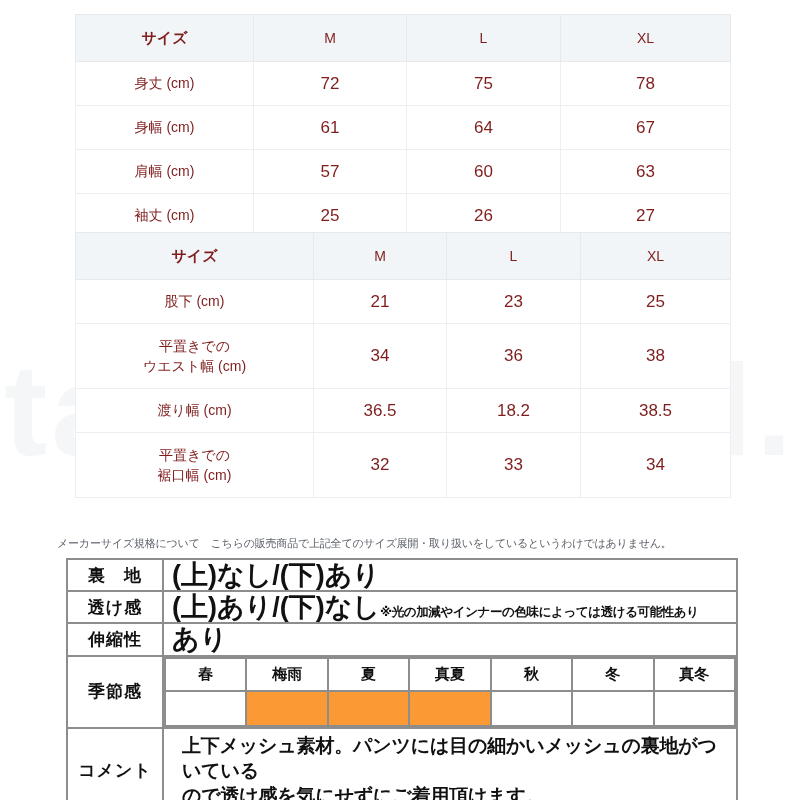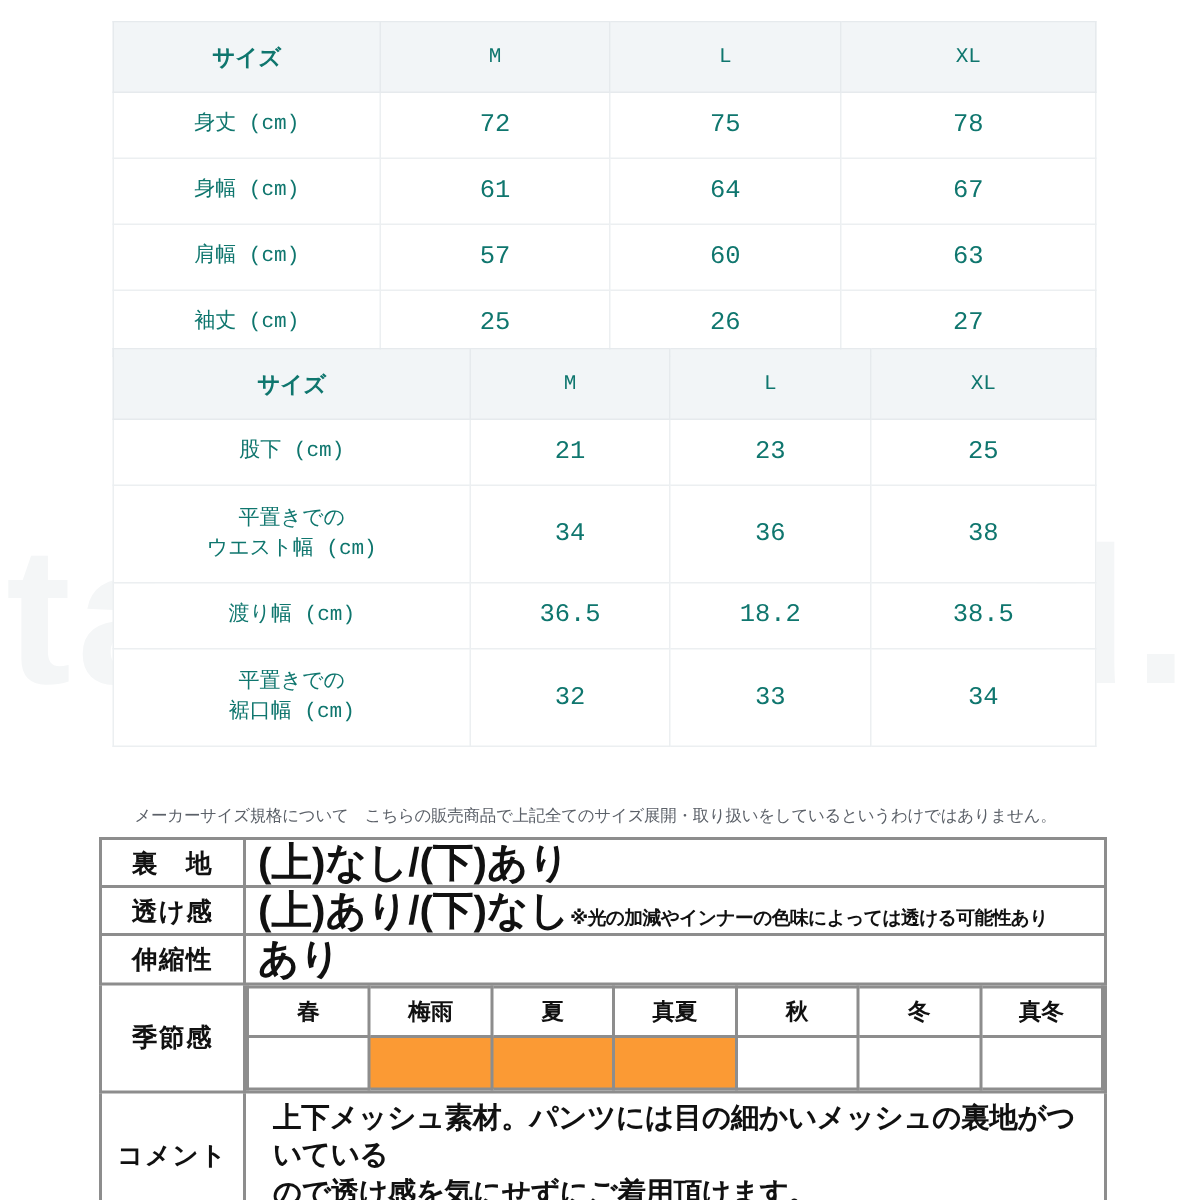--- a/index.html
+++ b/index.html
@@ -52,23 +52,22 @@
     position: absolute;
     left: 75px;
     width: 655px;
     background: transparent;
   }
   .size-table td, .size-table th {
     border: 1px solid #eceff1;
     text-align: center;
     vertical-align: middle;
     font-weight: normal;
-    color: #0f766e;
+    color: #7f1d1d;
     background: #ffffff;
-    font-family: Liberation Mono, monospace;
   }
   .size-table thead th {
     background: #f2f5f7;
     height: 44px;
     font-size: 14px;
     border-color: #e6eaed;
   }
   .size-table thead th.hdr-label {
     font-weight: 700;
     font-size: 15px;
@@ -80,28 +79,27 @@
   .size-table tbody td.row-label {
     font-size: 14px;
     line-height: 1.45;
   }
   #table-tops { top: 14px; }
   #table-bottoms { top: 232px; }
 
   
   #disclaimer {
     position: absolute;
-    left: 67px;
+    left: 57px;
     top: 536px;
     width: 660px;
     font-size: 11px;
     color: #5b6068;
     white-space: nowrap;
     letter-spacing: -0.2px;
-    text-align: center;
   }
 
   
   #spec-table {
     position: absolute;
     left: 66px;
     top: 558px;
     width: 672px;
     border-collapse: collapse;
     table-layout: fixed;

